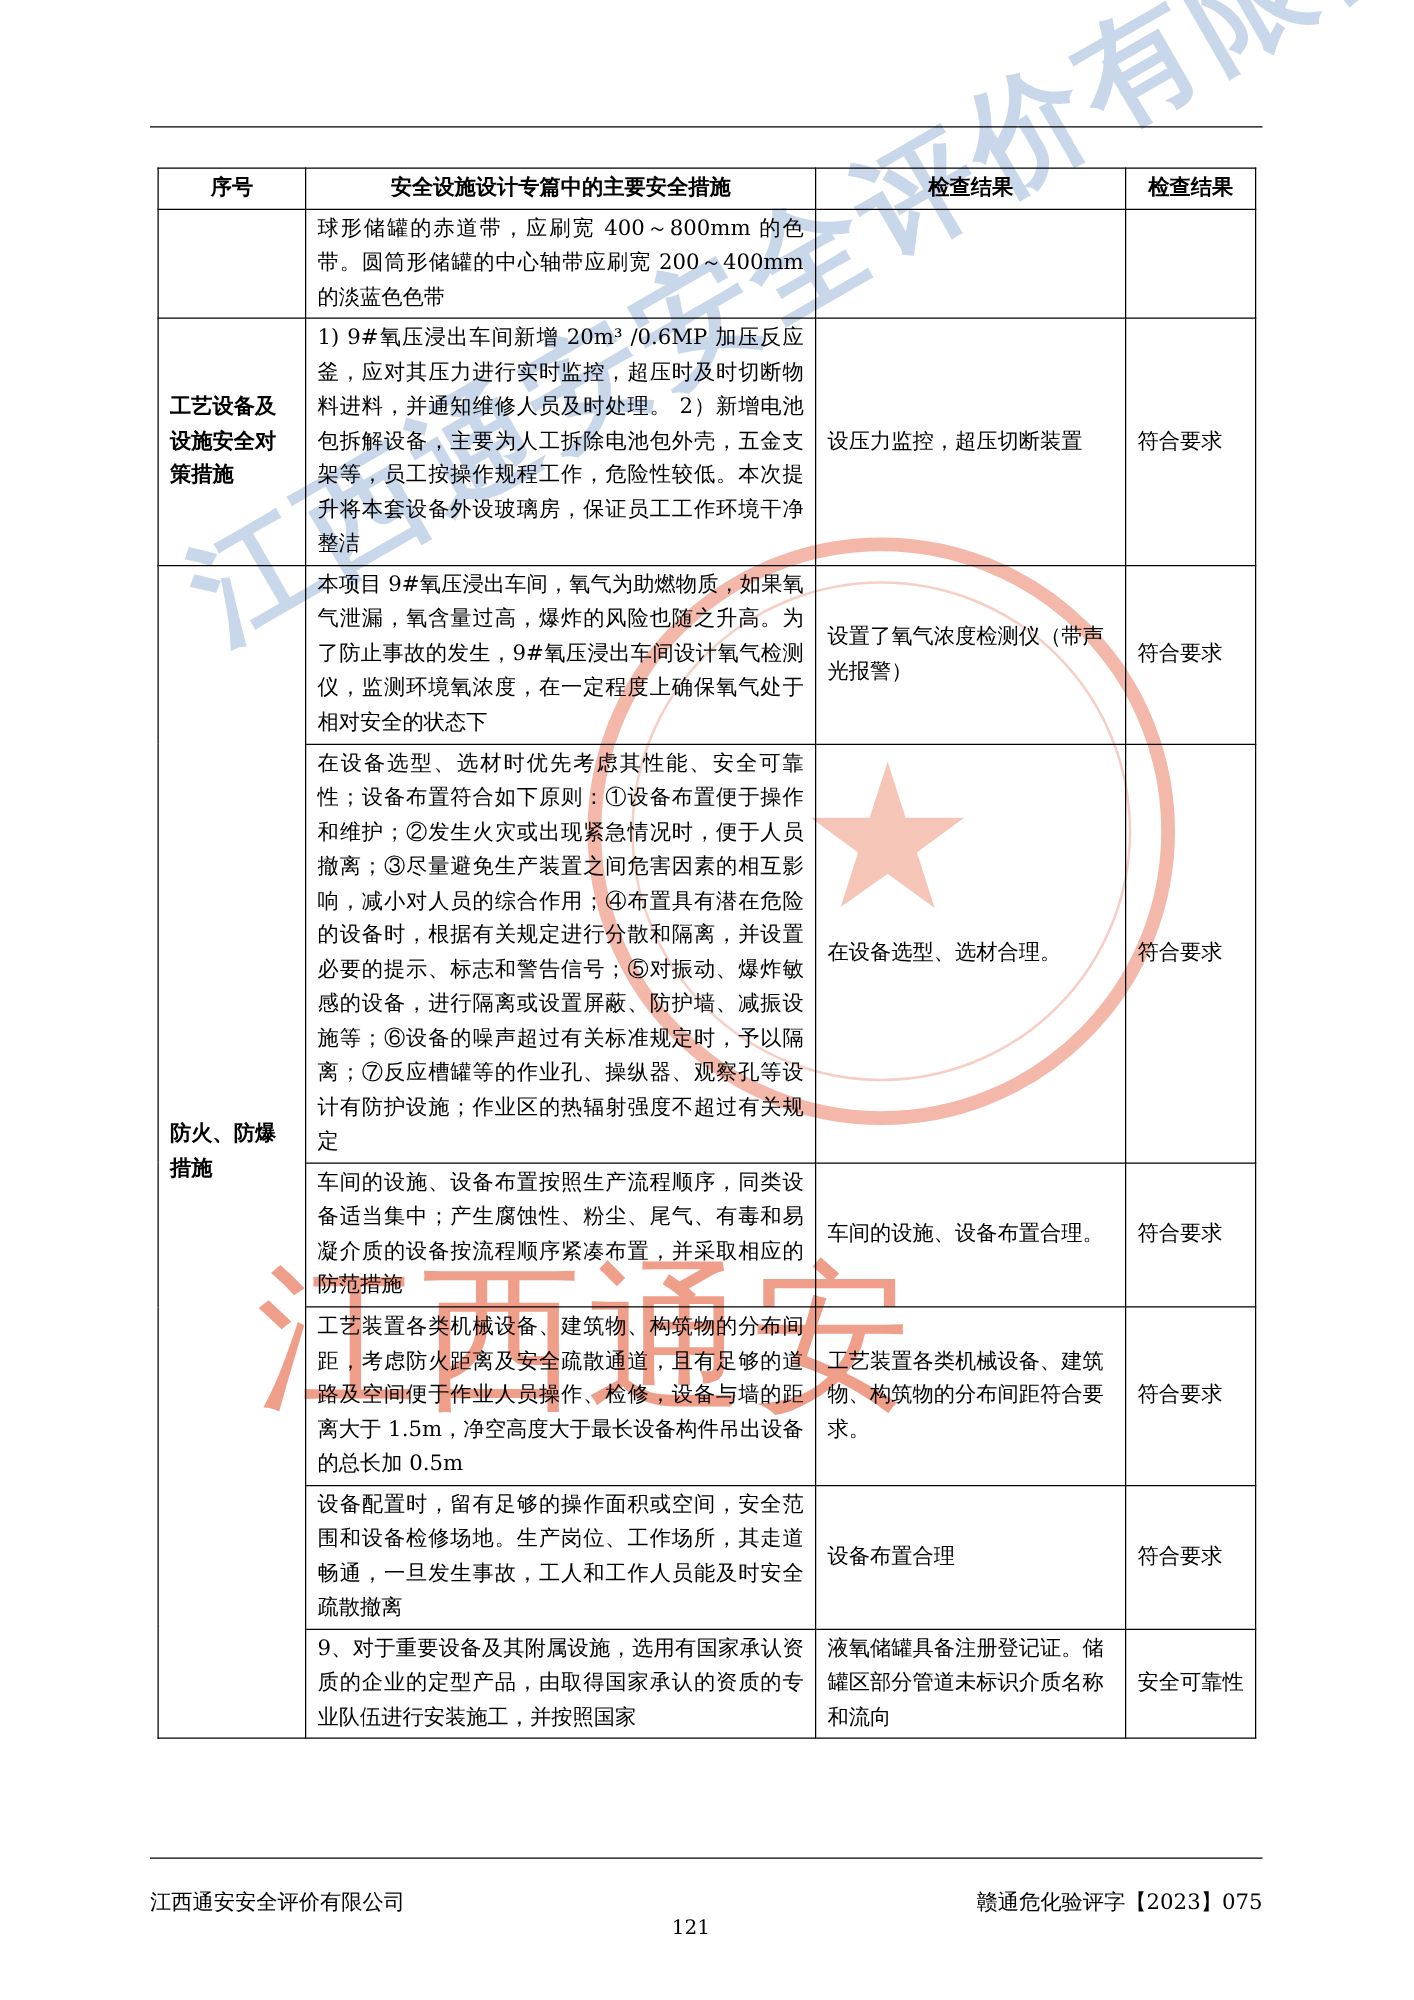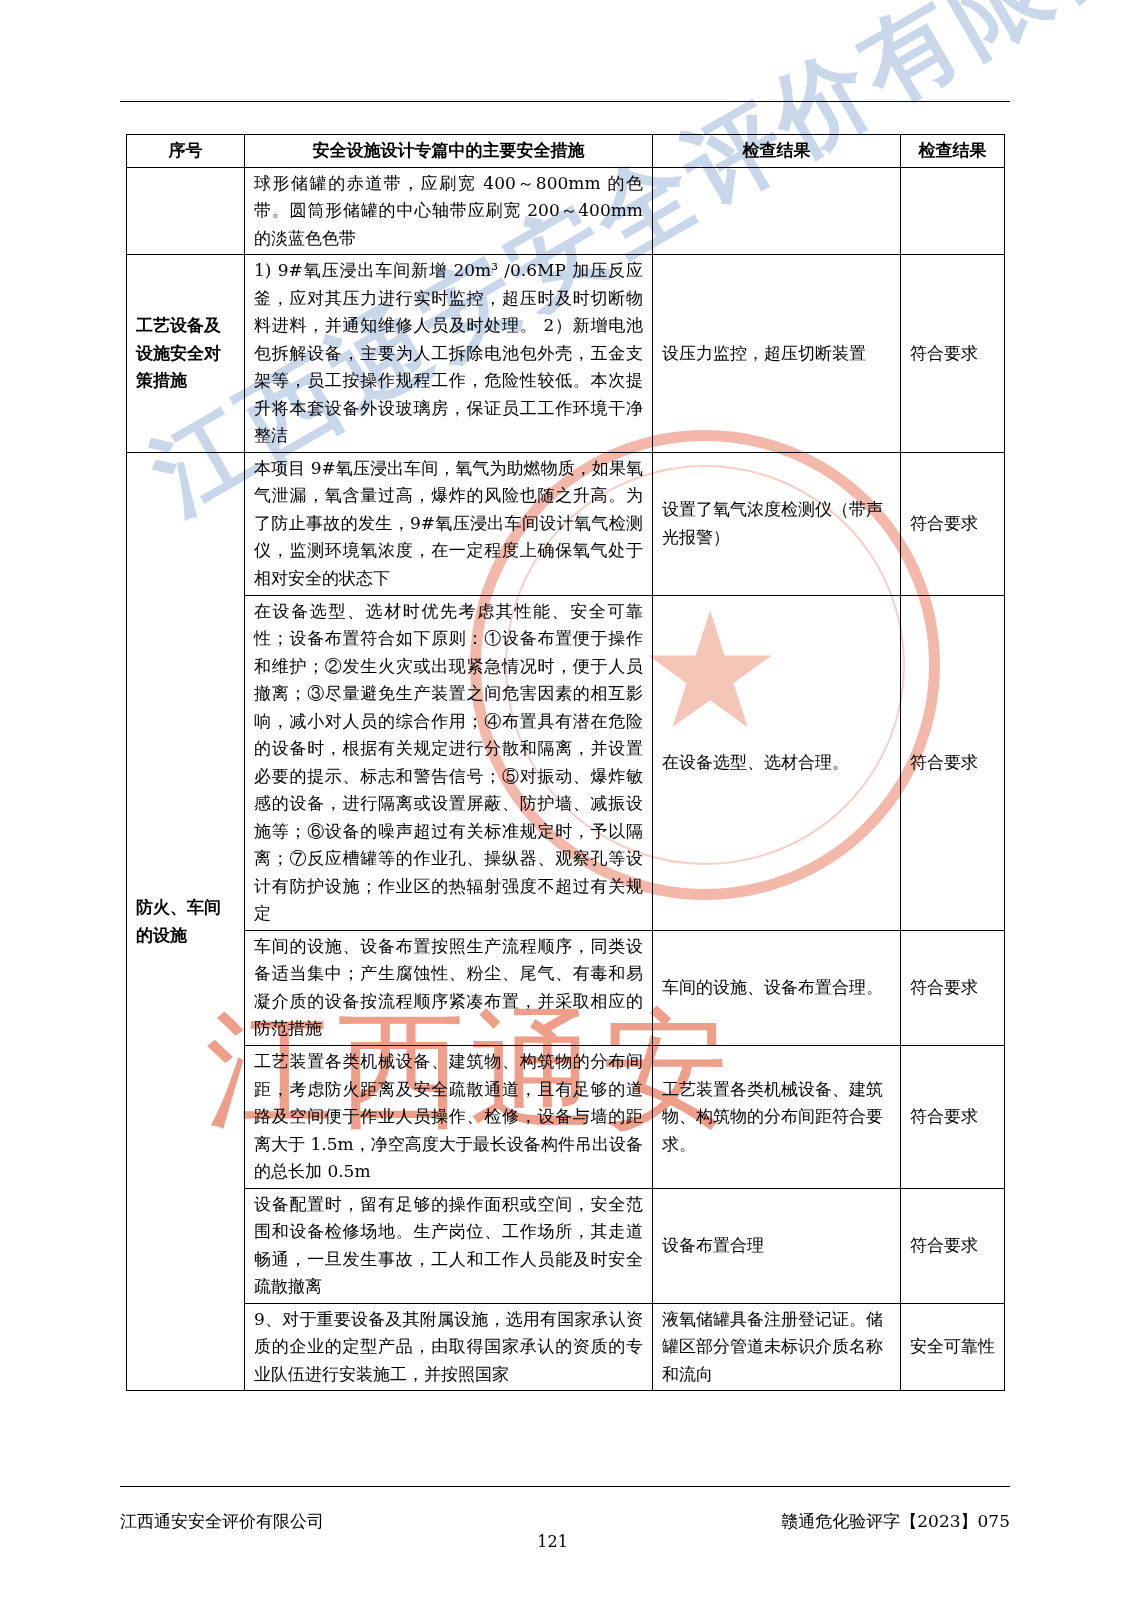--- a/index.html
+++ b/index.html
@@ -216,21 +216,21 @@
 
         <tr>
           <td class="seq">工艺设备及设施安全对策措施</td>
           <td class="measure">1) 9#氧压浸出车间新增 20m³ /0.6MP 加压反应釜，应对其压力进行实时监控，超压时及时切断物料进料，并通知维修人员及时处理。
 2）新增电池包拆解设备，主要为人工拆除电池包外壳，五金支架等，员工按操作规程工作，危险性较低。本次提升将本套设备外设玻璃房，保证员工工作环境干净整洁</td>
           <td class="impl center">设压力监控，超压切断装置</td>
           <td class="result">符合要求</td>
         </tr>
 
         <tr>
-          <td class="seq" rowspan="6">防火、车间的设施</td>
+          <td class="seq" rowspan="6">防火、防爆措施</td>
           <td class="measure">本项目 9#氧压浸出车间，氧气为助燃物质，如果氧气泄漏，氧含量过高，爆炸的风险也随之升高。为了防止事故的发生，9#氧压浸出车间设计氧气检测仪，监测环境氧浓度，在一定程度上确保氧气处于相对安全的状态下</td>
           <td class="impl">设置了氧气浓度检测仪（带声光报警）</td>
           <td class="result">符合要求</td>
         </tr>
 
         <tr>
           <td class="measure">在设备选型、选材时优先考虑其性能、安全可靠性；设备布置符合如下原则：①设备布置便于操作和维护；②发生火灾或出现紧急情况时，便于人员撤离；③尽量避免生产装置之间危害因素的相互影响，减小对人员的综合作用；④布置具有潜在危险的设备时，根据有关规定进行分散和隔离，并设置必要的提示、标志和警告信号；⑤对振动、爆炸敏感的设备，进行隔离或设置屏蔽、防护墙、减振设施等；⑥设备的噪声超过有关标准规定时，予以隔离；⑦反应槽罐等的作业孔、操纵器、观察孔等设计有防护设施；作业区的热辐射强度不超过有关规定</td>
           <td class="impl center">在设备选型、选材合理。</td>
           <td class="result">符合要求</td>
         </tr>

